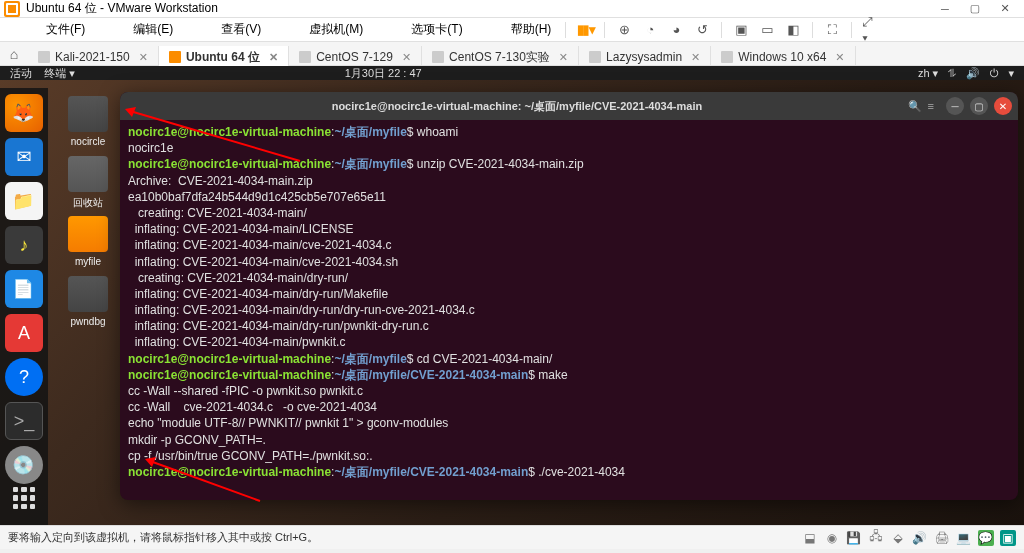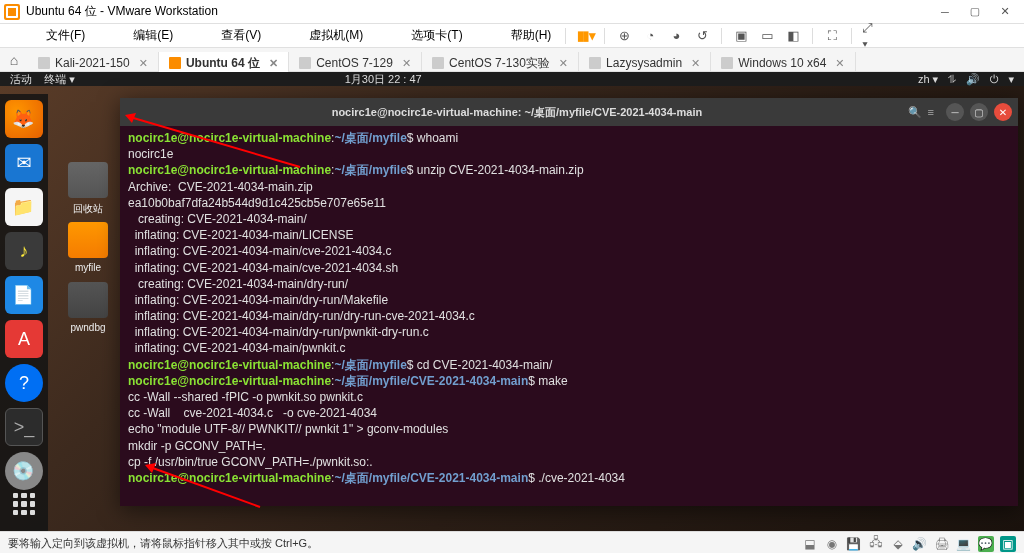--- a/index.html
+++ b/index.html
@@ -1,19 +1,19 @@
 <!DOCTYPE html>
 <html><head>
 <meta charset="utf-8">
 <style>
 * { margin: 0; padding: 0; box-sizing: border-box; font-family: "Segoe UI", "Microsoft YaHei", sans-serif; }
 body { width: 1024px; height: 553px; background: #f0f0f0; overflow: hidden; position: relative; }
 
 
-.vmware-titlebar { height: 24px; background: #fff; display: flex; align-items: center; padding: 0 4px; font-size: 12px; border-bottom: 1px solid #e0e0e0; }
+.vmware-titlebar { height: 18px; background: #fff; display: flex; align-items: center; padding: 0 4px; font-size: 12px; border-bottom: 1px solid #e0e0e0; }
 .vmware-titlebar .logo { width: 16px; height: 16px; background: #fb8c00; border-radius: 2px; margin-right: 6px; display: flex; align-items: center; justify-content: center; }
 .vmware-titlebar .logo::after { content: ""; width: 8px; height: 8px; border: 2px solid #fff; border-radius: 1px; }
 .vmware-titlebar .title { flex: 1; }
 .vmware-titlebar .winbtn { width: 30px; height: 20px; display: flex; align-items: center; justify-content: center; color: #555; cursor: pointer; font-size: 11px; }
 
 
 .vmware-menubar { height: 24px; background: #fff; display: flex; align-items: center; padding: 0 6px; border-bottom: 1px solid #e0e0e0; font-size: 12px; }
 .vmware-menubar .menu-item { padding: 0 8px; cursor: pointer; margin-left: 32px; }
 .vmware-menubar .sep { width: 1px; height: 16px; background: #ddd; margin: 0 6px; }
 .vmware-menubar .tool-icon { width: 18px; height: 18px; margin: 0 4px; display: flex; align-items: center; justify-content: center; color: #555; cursor: pointer; font-size: 13px; }
@@ -53,21 +53,21 @@
 .dock-apps span { background: #ddd; border-radius: 1px; }
 
 
 .desktop-icon { position: absolute; width: 56px; text-align: center; color: #eee; font-size: 10px; cursor: pointer; }
 .desktop-icon .icon-img { width: 40px; height: 36px; margin: 0 auto 4px; border-radius: 4px; }
 .folder { background: linear-gradient(#555, #444); }
 .folder.orange { background: linear-gradient(#ff9800, #f57c00); }
 .trash { background: linear-gradient(#666, #555); }
 
 
-.terminal-window { position: absolute; left: 120px; top: 26px; right: 6px; height: 408px; background: #2b0b1d; border-radius: 0; overflow: hidden; box-shadow: 0 4px 20px rgba(0,0,0,0.5); }
+.terminal-window { position: absolute; left: 120px; top: 26px; right: 6px; height: 408px; background: #2b0b1d; border-radius: 8px; overflow: hidden; box-shadow: 0 4px 20px rgba(0,0,0,0.5); }
 .terminal-titlebar { height: 28px; background: #3a3a3a; display: flex; align-items: center; padding: 0 6px; color: #ddd; font-size: 11px; }
 .terminal-titlebar .term-title { flex: 1; text-align: center; font-weight: bold; }
 .terminal-titlebar .term-btn { width: 18px; height: 18px; border-radius: 50%; margin-left: 6px; display: flex; align-items: center; justify-content: center; font-size: 10px; cursor: pointer; }
 .term-search { color: #aaa; margin-right: 6px; }
 .term-menu { color: #aaa; margin-right: 6px; }
 .term-min { background: #555; }
 .term-max { background: #555; }
 .term-close { background: #e74c3c; color: #fff; }
 
 .terminal-body { padding: 4px 8px; font-family: "DejaVu Sans Mono", Consolas, monospace; font-size: 12px; line-height: 1.35; color: #e0e0e0; height: calc(100% - 28px); overflow: hidden; position: relative; }
@@ -191,20 +191,21 @@
         <span></span>
         <span></span>
         <span></span>
         <span></span>
         <span></span>
         <span></span>
         <span></span>
       </div>
   </div>
 
+  <div class="desktop-icon" style="left:60px;top:30px"><div class="icon-img folder"></div><span>nocircle</span></div>
   <div class="desktop-icon" style="left:60px;top:90px"><div class="icon-img trash"></div><span>回收站</span></div>
   <div class="desktop-icon" style="left:60px;top:210px"><div class="icon-img folder"></div><span>pwndbg</span></div>
   <div class="desktop-icon" style="left:60px;top:150px"><div class="icon-img folder orange"></div><span>myfile</span></div>
 
   <div class="terminal-window">
     <div class="terminal-titlebar">
       <span class="term-title">nocirc1e@nocirc1e-virtual-machine: ~/桌面/myfile/CVE-2021-4034-main</span>
       <span class="term-search">🔍</span>
       <span class="term-menu">≡</span>
       <span class="term-btn term-min">─</span>

